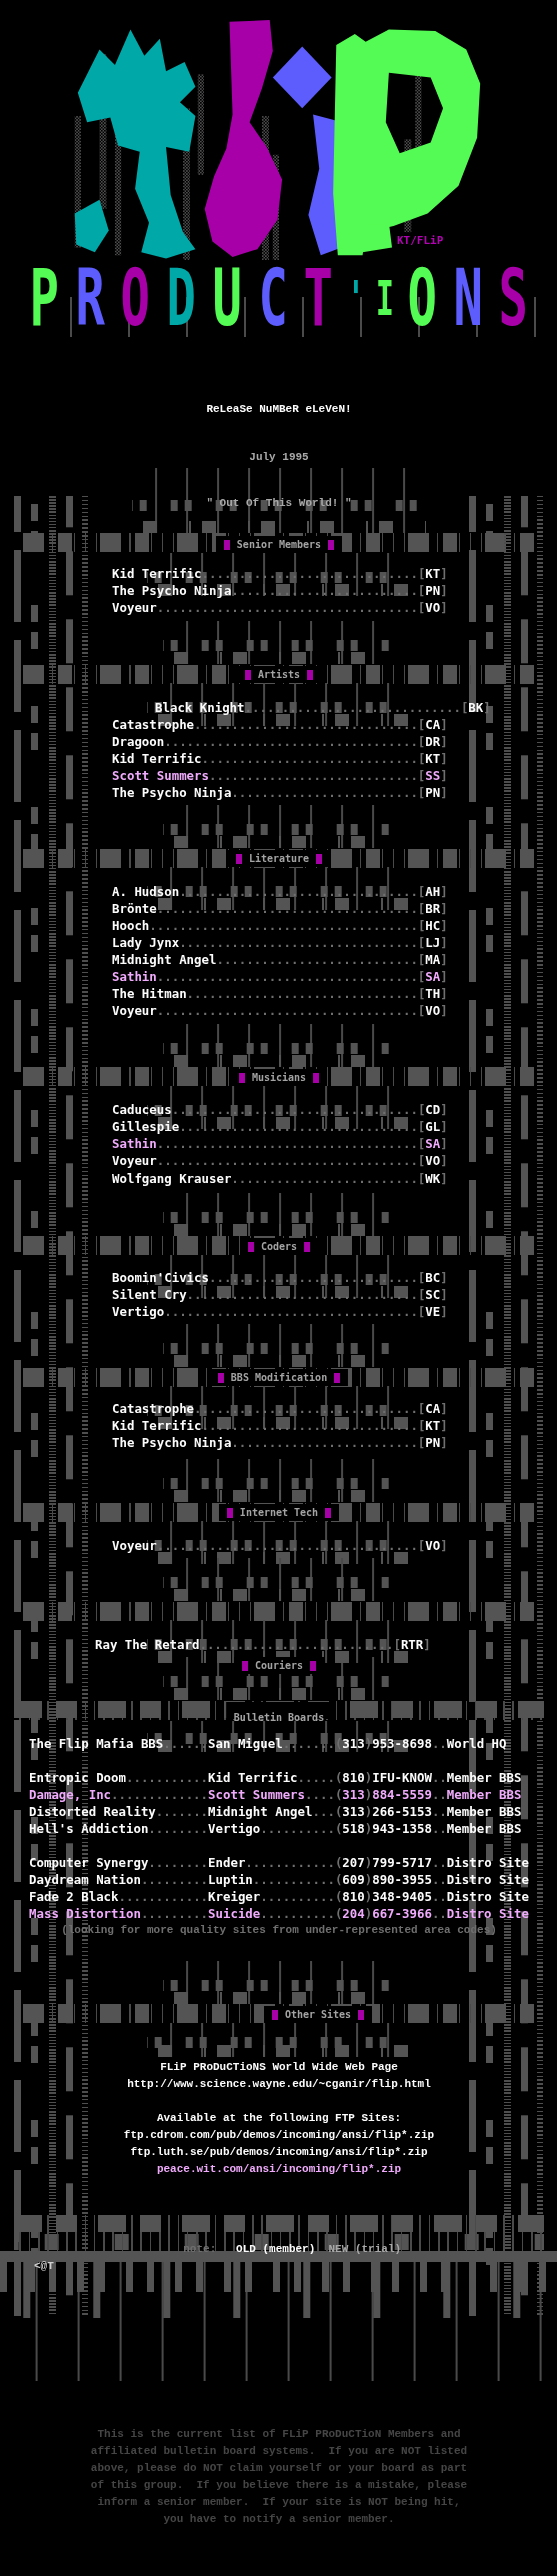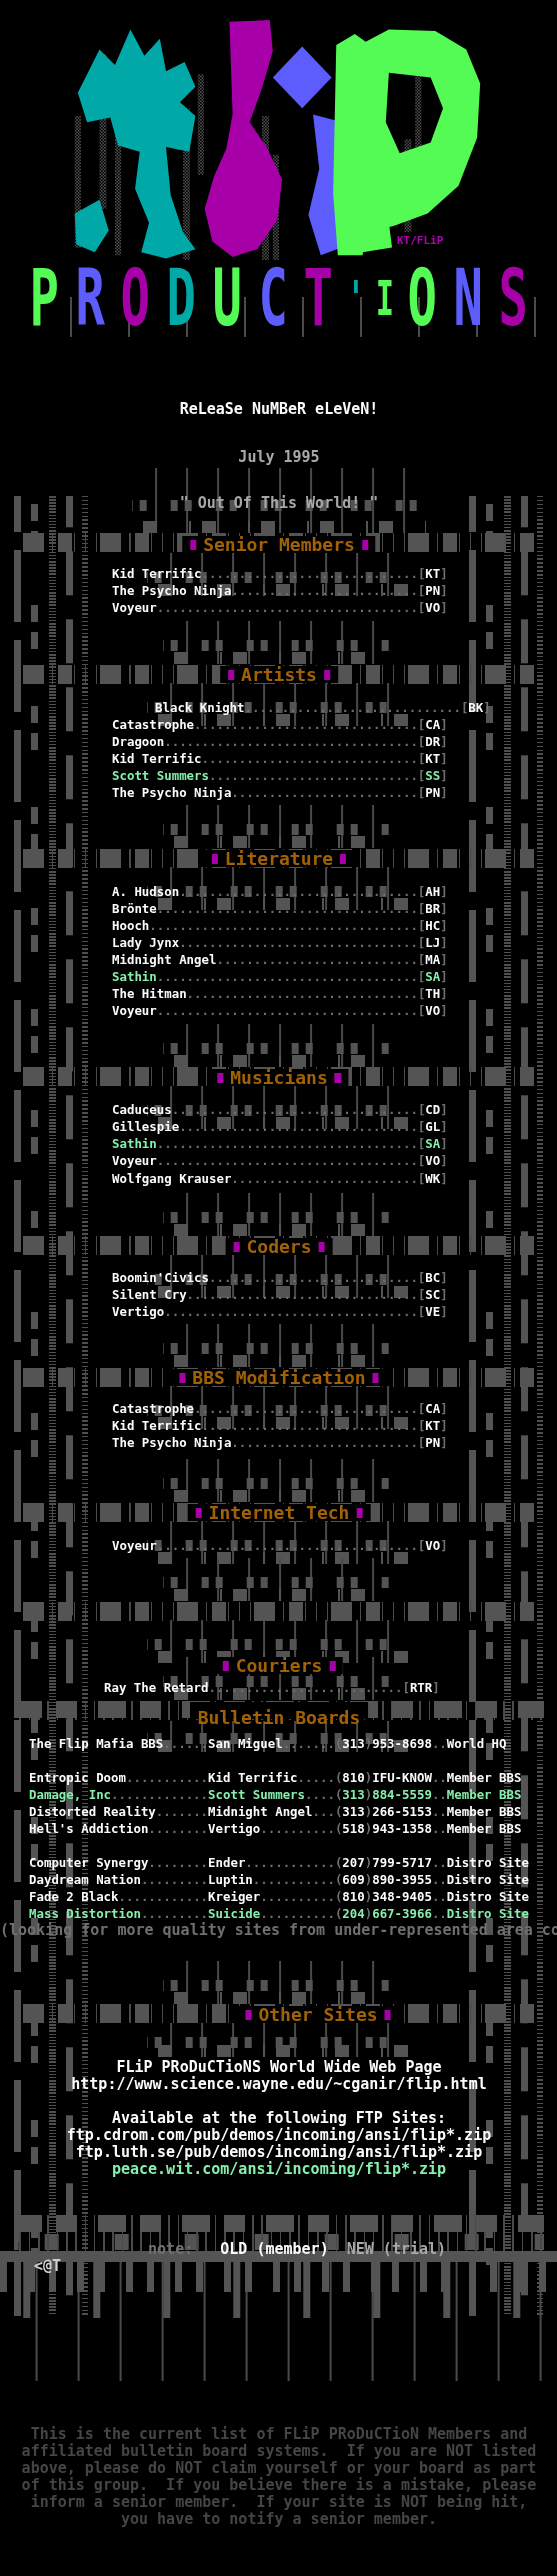--- a/index.html
+++ b/index.html
@@ -4,30 +4,30 @@
 <style>
   html,body{margin:0;padding:0;background:#000;}
   .page{position:relative;width:558px;height:2576px;background:#000;overflow:hidden;
         font-family:"DejaVu Sans Mono",monospace;font-weight:700;}
   .abs{position:absolute;}
   .z2{z-index:2;}
   
   .t-white{color:#fcfcfc;}
   .t-gray{color:#a8a8a8;}
   .t-mid{color:#6f6f6f;}
-  .t-dim{color:#86efac;}
+  .t-dim{color:#f0abfc;}
   .t-dark{color:#454545;}
   .t-mag{color:#b400b4;}
   
-  .ln{font-size:15px;line-height:17px;white-space:pre;}
+  .ln{font-size:11px;line-height:17px;white-space:pre;font-family:Liberation Mono, monospace;}
   .ctr{left:0;width:558px;text-align:center;}
   
   .sec-header{display:flex;align-items:center;gap:7px;background:#000;padding:0 7.7px;
               height:17px;z-index:3;}
-  .sec-header .lbl{color:#a16207;font-size:18px;line-height:17px;white-space:pre;}
+  .sec-header .lbl{color:#a3a3a3;font-size:10px;line-height:17px;white-space:pre;}
   .msq{display:inline-block;width:6.2px;height:10px;background:#a800a8;}
   .hcenter{left:50%;transform:translateX(-50%);}
   
   .mrow{font-size:12.4px;line-height:17px;white-space:pre;}
   
   .orn{z-index:0;}
   .colDrip{background-image:
       repeating-linear-gradient(180deg,#545454 0 36px,transparent 36px 54px),
       repeating-linear-gradient(180deg,transparent 0 9.3px,#545454 9.3px 26px,transparent 26px 74px),
       repeating-linear-gradient(180deg,#4e4e4e 0 1.5px,transparent 1.5px 3.1px),
@@ -224,21 +224,21 @@
         <span class="msq"></span>
         <span class="lbl">Internet Tech</span>
         <span class="msq"></span>
       </div>
       <div class="abs mrow z2" style="left: 112px; top: 1537px;"><span class="t-white">Voyeur</span><span class="t-mid">...................................</span><span class="t-mid">[</span><span class="t-white">VO</span><span class="t-mid">]</span></div>
       <div class="abs sec-header hcenter" style="top: 1657px; text-align: center;">
         <span class="msq"></span>
         <span class="lbl">Couriers</span>
         <span class="msq"></span>
       </div>
-      <div class="abs mrow z2" style="left: 104px; top: 1636px; margin-top: 43px;"><span class="t-white">Ray The Retard</span><span class="t-mid">..........................</span><span class="t-mid">[</span><span class="t-white">RTR</span><span class="t-mid">]</span></div>
+      <div class="abs mrow z2" style="left: 95px; top: 1636px;"><span class="t-white">Ray The Retard</span><span class="t-mid">..........................</span><span class="t-mid">[</span><span class="t-white">RTR</span><span class="t-mid">]</span></div>
     </div>
   <div id="bboards">
       <div class="abs sec-header hcenter" style="top: 1702px; flex-direction: column;">
         <span class="msq"></span>
         <span class="lbl">Bulletin Boards</span>
         <span class="msq"></span>
       </div>
       <div class="abs mrow z2" style="left: 29px; top: 1735px;"><span class="t-white">The Flip Mafia BBS</span><span class="t-mid">......</span><span class="t-white">San Miguel</span><span class="t-mid">.......</span><span class="t-mid">(</span><span class="t-white">313</span><span class="t-mid">)</span><span class="t-white">953-8698</span><span class="t-mid">..</span><span class="t-white">World HQ</span></div>
       <div class="abs mrow z2" style="left: 29px; top: 1769px;"><span class="t-white">Entropic Doom</span><span class="t-mid">...........</span><span class="t-white">Kid Terrific</span><span class="t-mid">.....</span><span class="t-mid">(</span><span class="t-white">810</span><span class="t-mid">)</span><span class="t-white">IFU-KNOW</span><span class="t-mid">..</span><span class="t-white">Member BBS</span></div>
       <div class="abs mrow z2" style="left: 29px; top: 1786px;"><span class="t-dim">Damage, Inc</span><span class="t-mid">.............</span><span class="t-dim">Scott Summers</span><span class="t-mid">....</span><span class="t-mid">(</span><span class="t-dim">313</span><span class="t-mid">)</span><span class="t-dim">884-5559</span><span class="t-mid">..</span><span class="t-dim">Member BBS</span></div>

